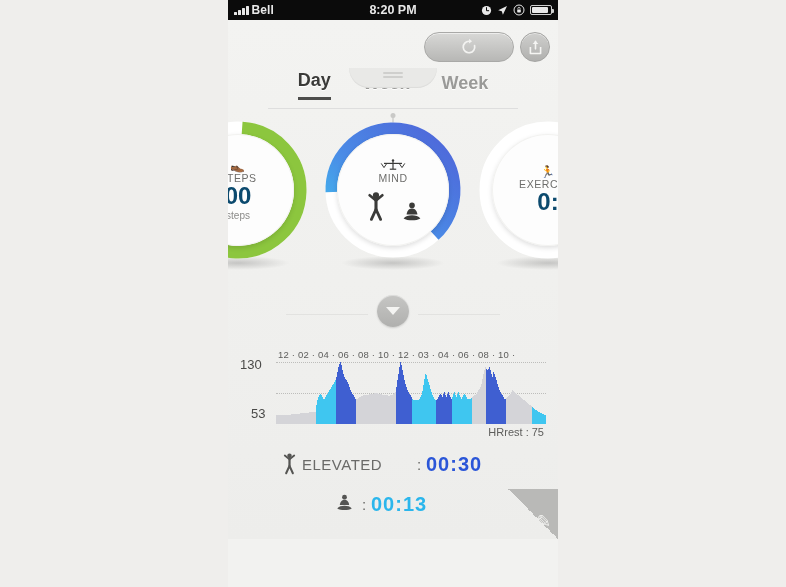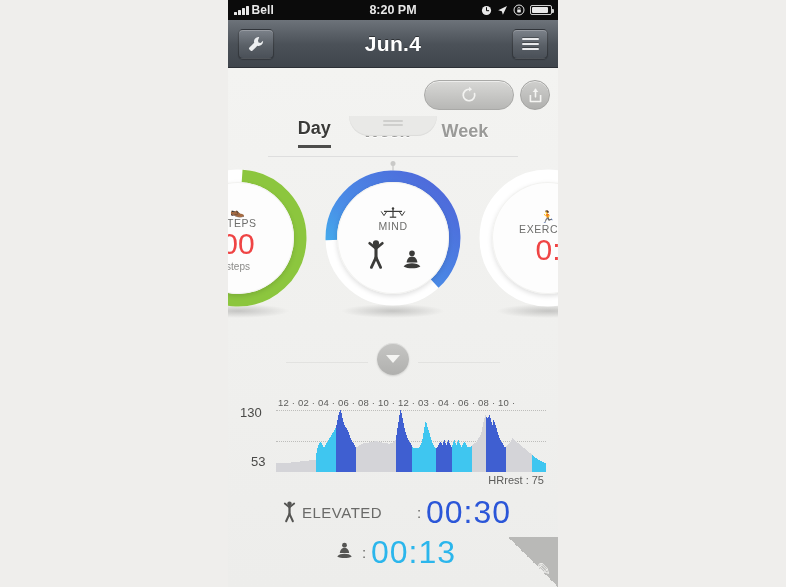--- a/index.html
+++ b/index.html
@@ -135,21 +135,21 @@
   }
   .gauge .shadow {
     position:absolute; left:18px; bottom:-10px; width:104px; height:14px;
     background: radial-gradient(ellipse at center, rgba(0,0,0,.18), rgba(0,0,0,0) 70%);
   }
   #g-steps { left: -60px; }
   #g-mind  { left: 95px; }
   #g-exer  { left: 250px; }
 
   .g-label { font-size:10.5px; color:#6e6e6c; letter-spacing:.6px; }
-  .g-value { font-size:30px; color:#ef4444; font-weight:400; line-height:1; }
+  .g-value { font-size:24px; color:#0c4a6e; font-weight:700; line-height:1; }
   .g-unit  { font-size:10px; color:#8a8a88; margin-top:2px; }
   .g-top-icon { font-size:12px; color:#4a4a48; line-height:1; margin-bottom:0px; }
 
   .mind-people { display:flex; align-items:flex-end; gap:12px; margin-top:3px; }
 
   
   .needle { position:absolute; left:50%; top:-4px; width:1px; height:22px;
             background:#bdbdbb; transform:translateX(-50%); }
   .needle::before{content:"";position:absolute;top:-3px;left:-2px;width:5px;height:5px;
      border-radius:50%;background:#c9c9c7;}
@@ -188,21 +188,21 @@
           display:flex; align-items:flex-end; }
   #bars span { display:block; flex:1 1 auto; }
   #hrrest { position:absolute; right:2px; top:88px; font-size:11px; color:#5d5d5b; }
 
   
   #stats { position:absolute; top:424px; left:0; width:100%; }
   .stat-row { display:flex; align-items:center; justify-content:center; height:40px; gap:0; }
   .stat-ico { width:26px; text-align:center; font-size:17px; color:#555553; }
   .stat-label { font-size:15px; color:#6a6a68; letter-spacing:.5px; width:110px; }
   .stat-colon { font-size:15px; color:#6a6a68; width:14px; text-align:center;}
-  .stat-val { font-size:32px; font-weight:normal; letter-spacing:1px; width:84px; }
+  .stat-val { font-size:20px; font-weight:bold; letter-spacing:1px; width:84px; }
 
   
   #pencil-corner {
     position:absolute; right:0; bottom:0; width:50px; height:50px;
     background: linear-gradient(225deg, #b9b9b7 0%, #b9b9b7 50%, rgba(0,0,0,0) 50%);
   }
   #pencil-corner .pen { position:absolute; right:7px; bottom:7px; font-size:17px; color:#f3f3f1;
                         transform: rotate(0deg); }
 </style>
 </head>
@@ -238,35 +238,20 @@
           <circle cx="6" cy="6" r="5" fill="none" stroke="#e8e8e8" stroke-width="1"></circle>
           <rect x="4.2" y="5.4" width="3.6" height="3" rx="0.6" fill="#e8e8e8"></rect>
           <path d="M4.9 5.4v-1a1.1 1.1 0 0 1 2.2 0v1" fill="none" stroke="#e8e8e8" stroke-width="0.8"></path>
         </svg>
         <span id="battery">
             <i></i>
           </span>
       </div>
     </div>
 
-    <div id="navbar">
-      <div class="nav-btn" id="btn-tools">
-        <svg width="18" height="18" viewBox="0 0 20 20">
-          <path d="M13.6 2.2a5 5 0 0 0-5.6 6.3l-5.3 5.3a1.6 1.6 0 0 0 0 2.3l1.2 1.2a1.6 1.6 0 0 0 2.3 0l5.3-5.3a5 5 0 0 0 6.3-5.6l-2.6 2.6-2.4-.6-.6-2.4z" fill="#eceef0"></path>
-        </svg>
-      </div>
-      <div id="nav-title">Jun.4</div>
-      <div class="nav-btn" id="btn-menu">
-        <span class="bars">
-            <i></i>
-            <i></i>
-            <i></i>
-          </span>
-      </div>
-    </div>
 
     <div id="content">
 
       <div id="notch">
         <span class="bars2">
             <i></i>
             <i></i>
           </span>
       </div>
 

